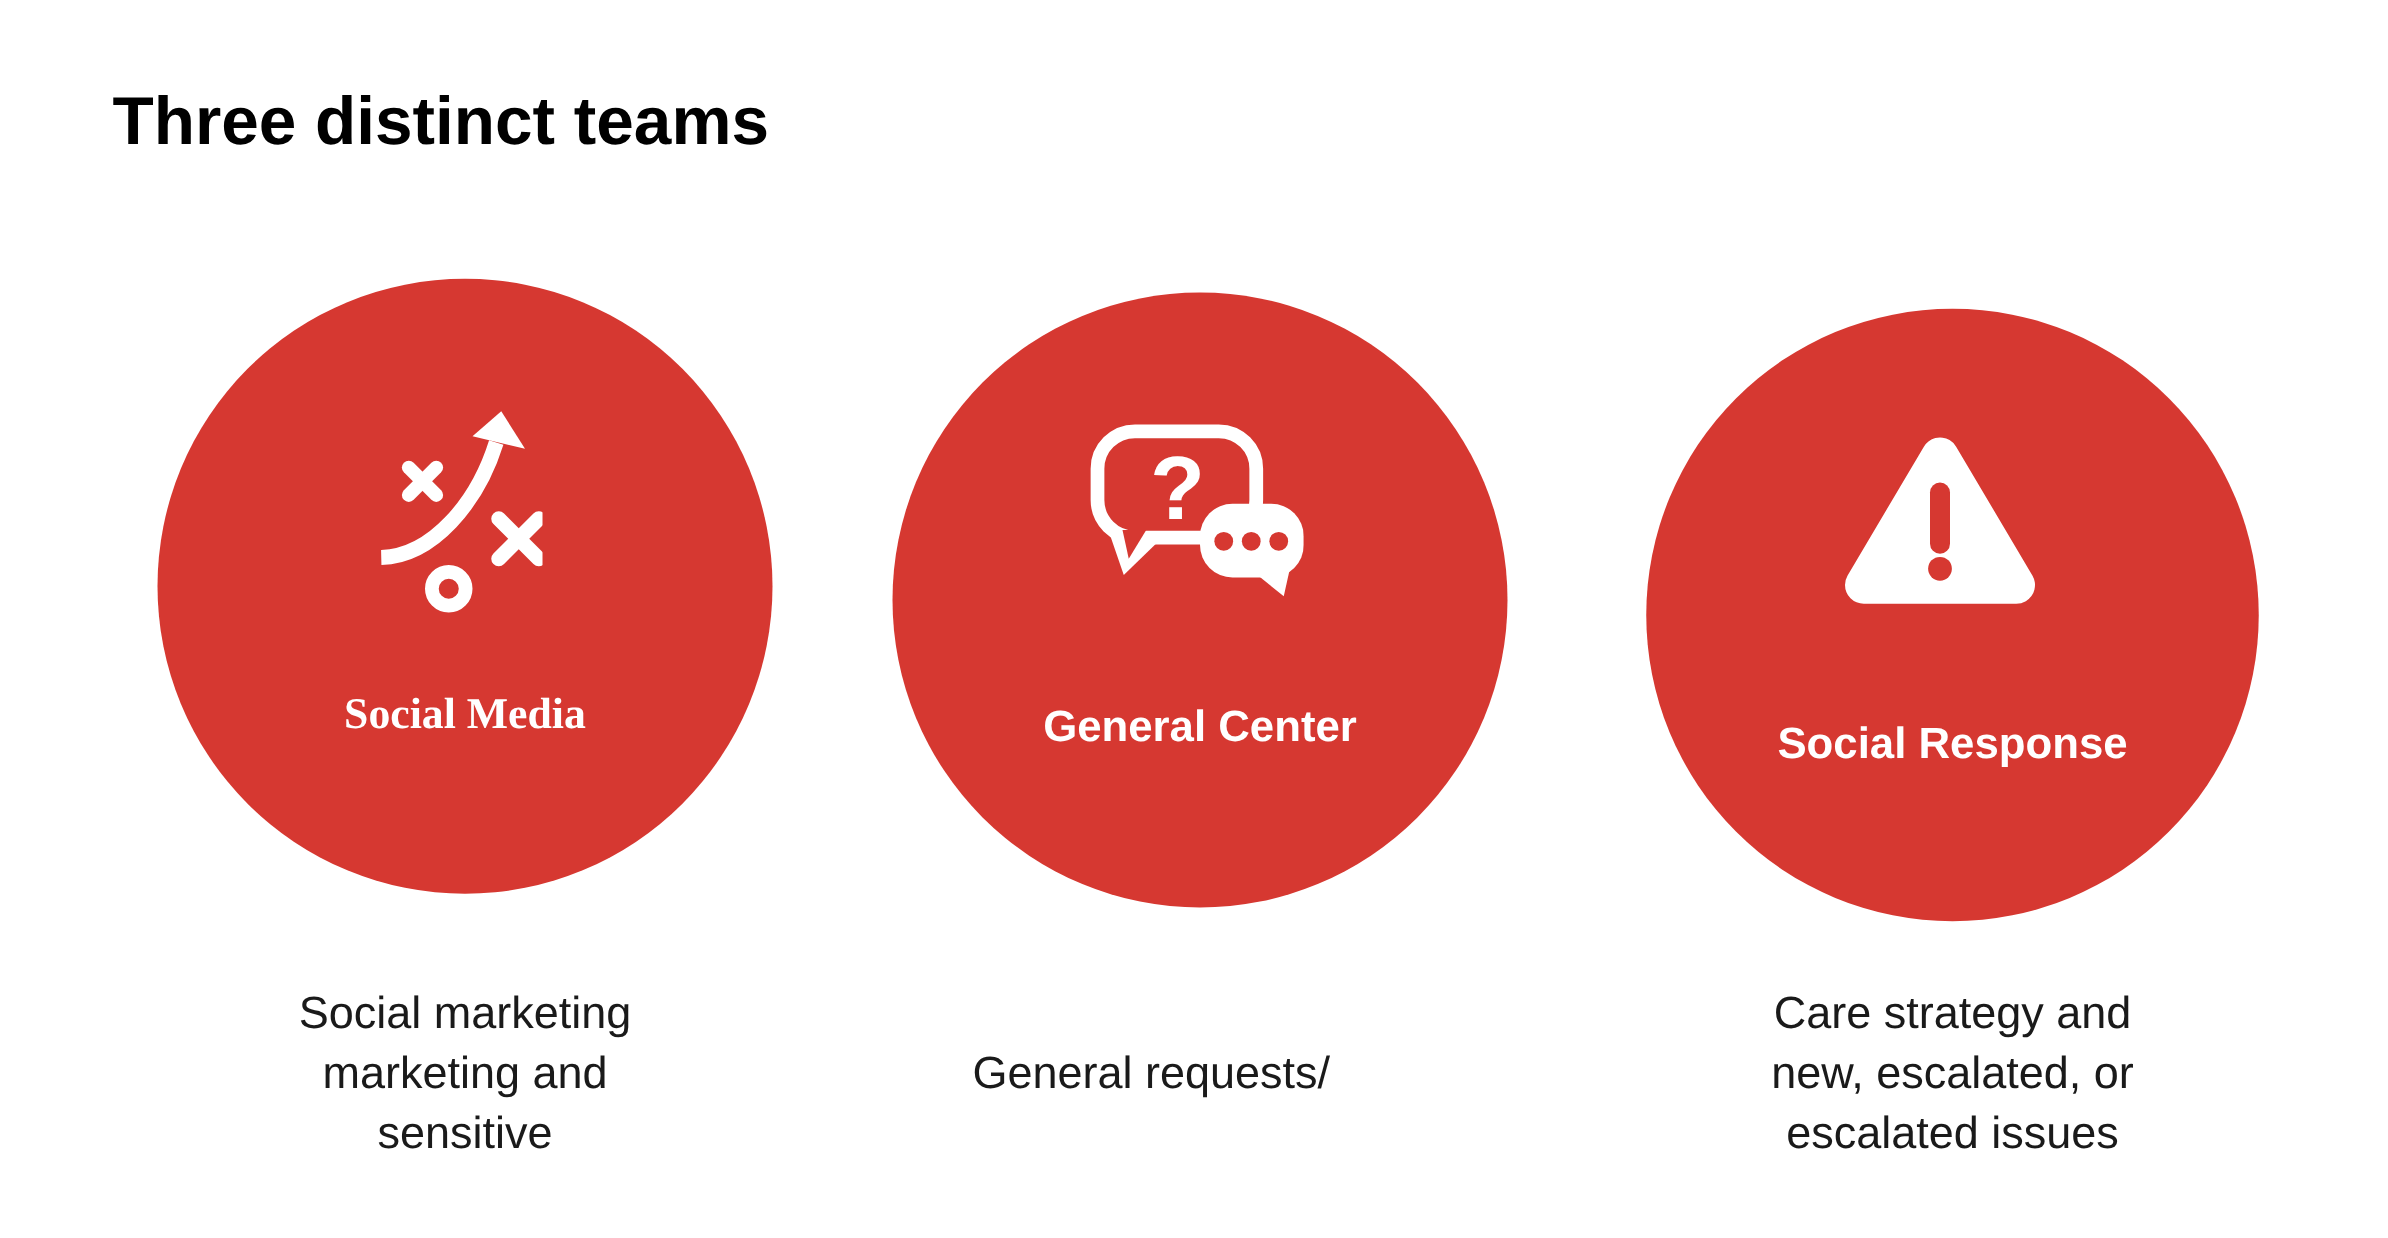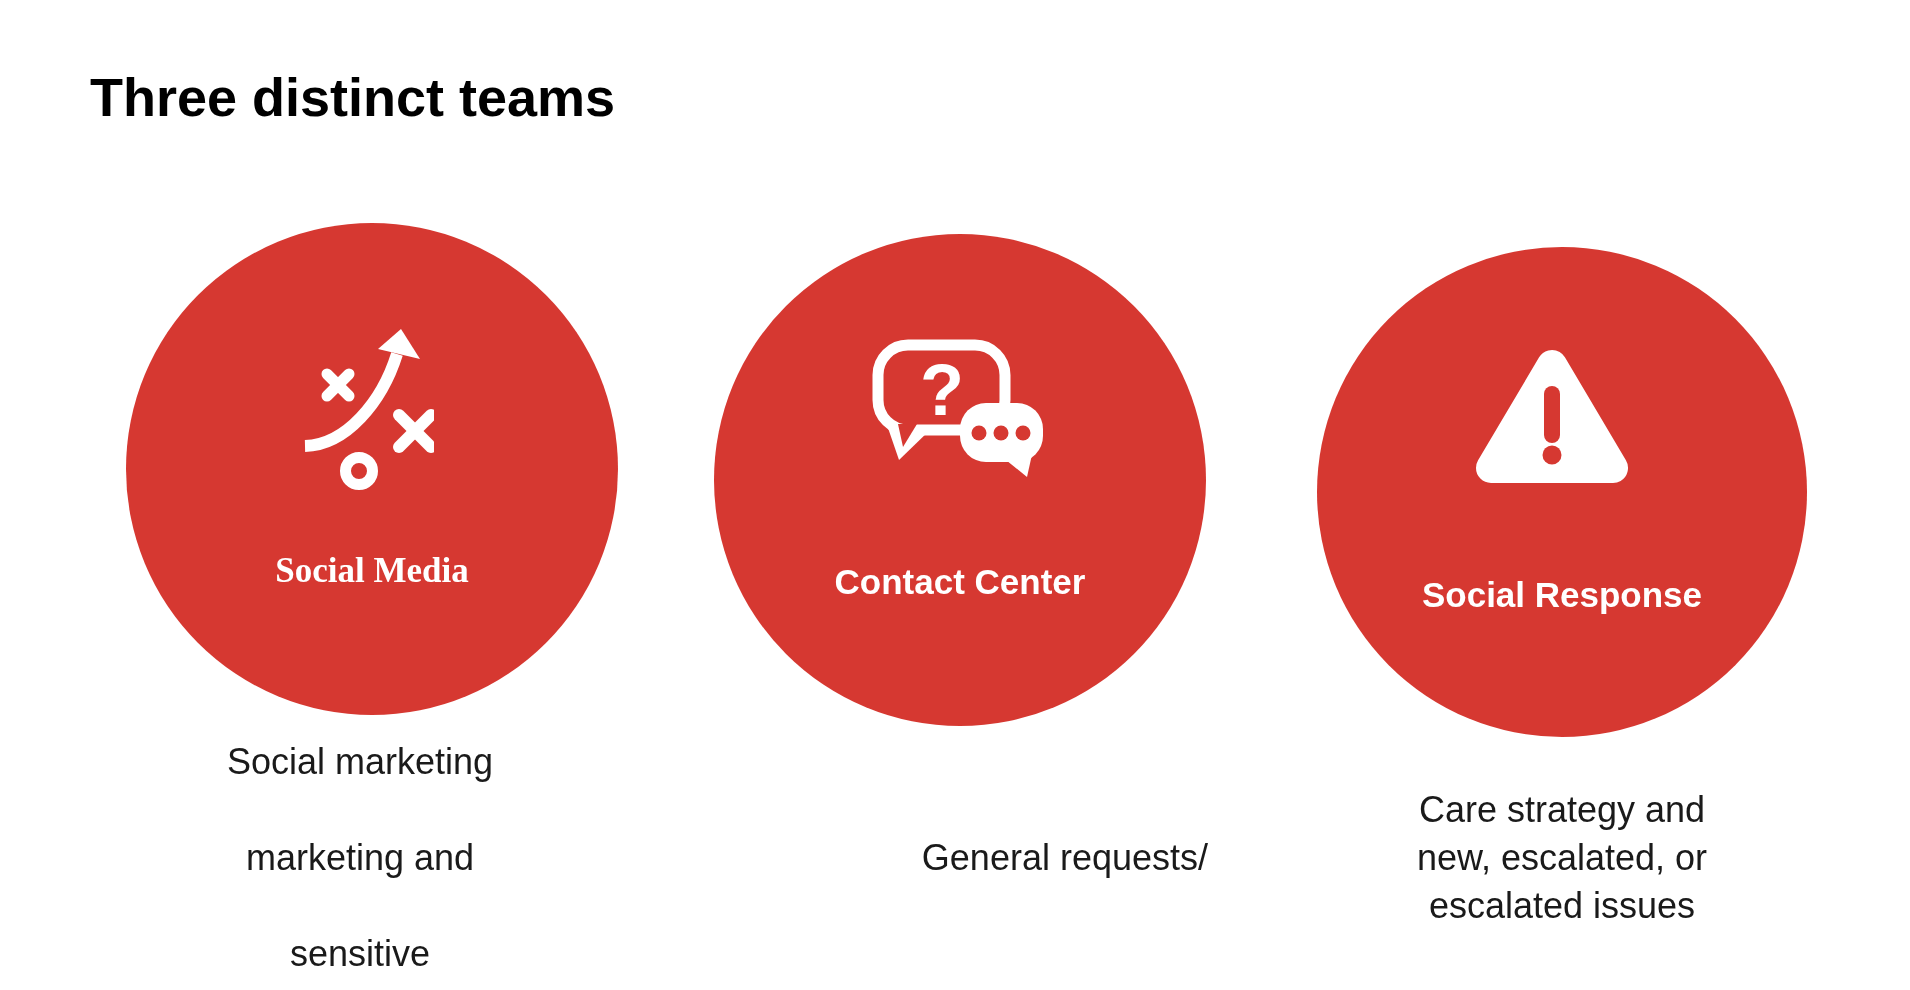--- a/index.html
+++ b/index.html
@@ -56,22 +56,22 @@
   }
   .desc {
     position: absolute;
     top: 786px; height: 144px; width: 460px;
     display: flex; flex-direction: column; justify-content: center;
     text-align: center;
     font-size: 36px; line-height: 48px;
     color: var(--ink);
     white-space: nowrap;
   }
-  .d1 { left: 130px; gap: 48px; }
-  .d2 { left: 748px; text-align: right; }
+  .d1 { left: 142px; }
+  .d2 { left: 691px; }
   .d3 { left: 1332px; }
 
   .q-glyph {
     font-family: "Liberation Sans", sans-serif;
     font-size: 72px;
     font-weight: 700;
   }
 </style>
 </head>
 <body>
@@ -106,21 +106,21 @@
       <polygon points="20,90 31,122 64,90" class="fill-w"></polygon>
       <polygon points="30,86 35,109 49,86" class="fill-a"></polygon>
       <text x="74" y="77" text-anchor="middle" class="fill-w q-glyph">?</text>
       <rect x="92" y="65" width="83" height="59" rx="26" class="fill-w"></rect>
       <polygon points="133,118 159,139 165,112" class="fill-w"></polygon>
       <circle cx="111" cy="95" r="7.5" class="fill-a"></circle>
       <circle cx="133" cy="95" r="7.5" class="fill-a"></circle>
       <circle cx="155" cy="95" r="7.5" class="fill-a"></circle>
     </svg>
     <div class="label">
-      <div>Contact Center</div>
+      <div>General Center</div>
     </div>
   </div>
   <div class="desc d2">
     <div>General requests/</div>
   </div>
 
   <div class="circle c3">
     <svg class="icon icon3" width="155" height="140" viewBox="0 0 155 140" aria-hidden="true">
       <path d="M 77,17 L 138,120 L 16,120 Z" class="fill-w stroke-w" stroke-width="30" stroke-linejoin="round"></path>
       <rect x="69" y="38" width="16" height="57" rx="8" class="fill-a"></rect>

